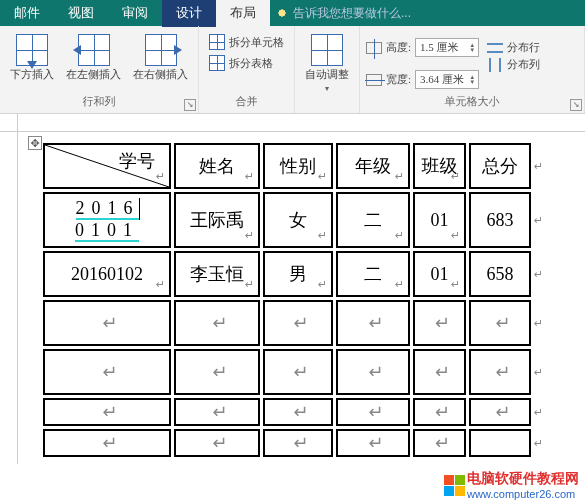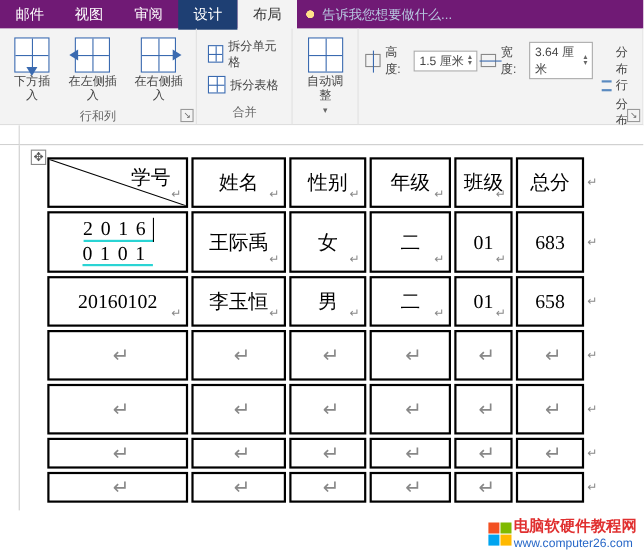--- a/index.html
+++ b/index.html
@@ -1,18 +1,18 @@
 <!DOCTYPE html>
 <html><head>
   <meta charset="utf-8">
   <style>
     * { margin: 0; padding: 0; box-sizing: border-box; }
     body { font-family: "Microsoft YaHei", sans-serif; font-size: 12px; background: #fff; width: 585px; height: 504px; overflow: hidden; }
     
-    .tabs { background: #701a75; display: flex; align-items: center; height: 26px; }
+    .tabs { background: #0f766e; display: flex; align-items: center; height: 26px; }
     .tab { color: #fff; padding: 5px 14px; cursor: pointer; font-size: 13px; }
     .tab.active-design { background: #1e3f73; }
     .tab.active-layout { background: #f3f3f3; color: #333; }
     .tell-me { color: #b8c8e0; font-size: 12px; display: flex; align-items: center; gap: 5px; margin-left: 6px; }
     .bulb { width: 12px; height: 12px; background: radial-gradient(circle, #ffe28a 40%, transparent 45%); border-radius: 0; position: relative; }
     
     .ribbon { background: #f3f3f3; border-bottom: 1px solid #d4d4d4; height: 88px; display: flex; }
     .group { border-right: 1px solid #e1e1e1; padding: 2px 6px; display: flex; flex-direction: column; justify-content: space-between; position: relative; }
     .group-label { text-align: center; font-size: 11px; color: #666; padding: 2px 0; }
     .group-content { display: flex; align-items: flex-start; gap: 4px; flex: 1; padding-top: 4px; }
@@ -29,21 +29,21 @@
     .arrow-down { position: absolute; bottom: -4px; left: 50%; transform: translateX(-50%); width: 0; height: 0; border-left: 5px solid transparent; border-right: 5px solid transparent; border-top: 8px solid #3a6ab0; }
     .arrow-left { position: absolute; left: -6px; top: 50%; transform: translateY(-50%); width: 0; height: 0; border-top: 5px solid transparent; border-bottom: 5px solid transparent; border-right: 8px solid #3a6ab0; }
     .arrow-right { position: absolute; right: -6px; top: 50%; transform: translateY(-50%); width: 0; height: 0; border-top: 5px solid transparent; border-bottom: 5px solid transparent; border-left: 8px solid #3a6ab0; }
     
     .stack-btns { display: flex; flex-direction: column; gap: 1px; }
     .small-btn { display: flex; align-items: center; gap: 4px; padding: 2px 4px; cursor: pointer; font-size: 11px; color: #444; }
     .small-icon { width: 16px; height: 16px; border: 1px solid #3a6ab0; background: #fff; position: relative; }
     .small-icon::before { content:''; position: absolute; width:100%; height:1px; background:#3a6ab0; top:50%; }
     .small-icon::after { content:''; position: absolute; height:100%; width:1px; background:#3a6ab0; left:50%; }
     
-    .size-controls { display: flex; flex-direction: row; gap: 3px; padding-top: 6px; }
+    .size-controls { display: flex; flex-direction: column; gap: 13px; padding-top: 6px; font-family: Liberation Serif, serif; }
     .size-row { display: flex; align-items: center; gap: 4px; font-size: 11px; color: #444; }
     .size-icon { width: 16px; height: 12px; border: 1px solid #888; position: relative; }
     .size-v::after { content:''; position:absolute; width:1px; height:20px; background:#3a6ab0; left:50%; top:-4px; }
     .size-h::after { content:''; position:absolute; height:1px; width:20px; background:#3a6ab0; top:50%; left:-2px; }
     .spin-box { border: 1px solid #aaa; background: #fff; padding: 1px 4px; width: 64px; display: flex; justify-content: space-between; align-items: center; }
     .spinner { display: flex; flex-direction: column; line-height: 5px; font-size: 7px; color: #666; }
     .dialog-launcher { position: absolute; bottom: 2px; right: 2px; width: 12px; height: 12px; border: 1px solid #999; font-size: 8px; text-align: center; color: #666; cursor: pointer; }
     
     .dist-btns { display: flex; flex-direction: column; gap: 2px; padding-top: 8px; padding-left: 4px; }
     .dist-btn { display: flex; align-items: flex-end; gap: 4px; font-size: 11px; color: #444; cursor: pointer; }

